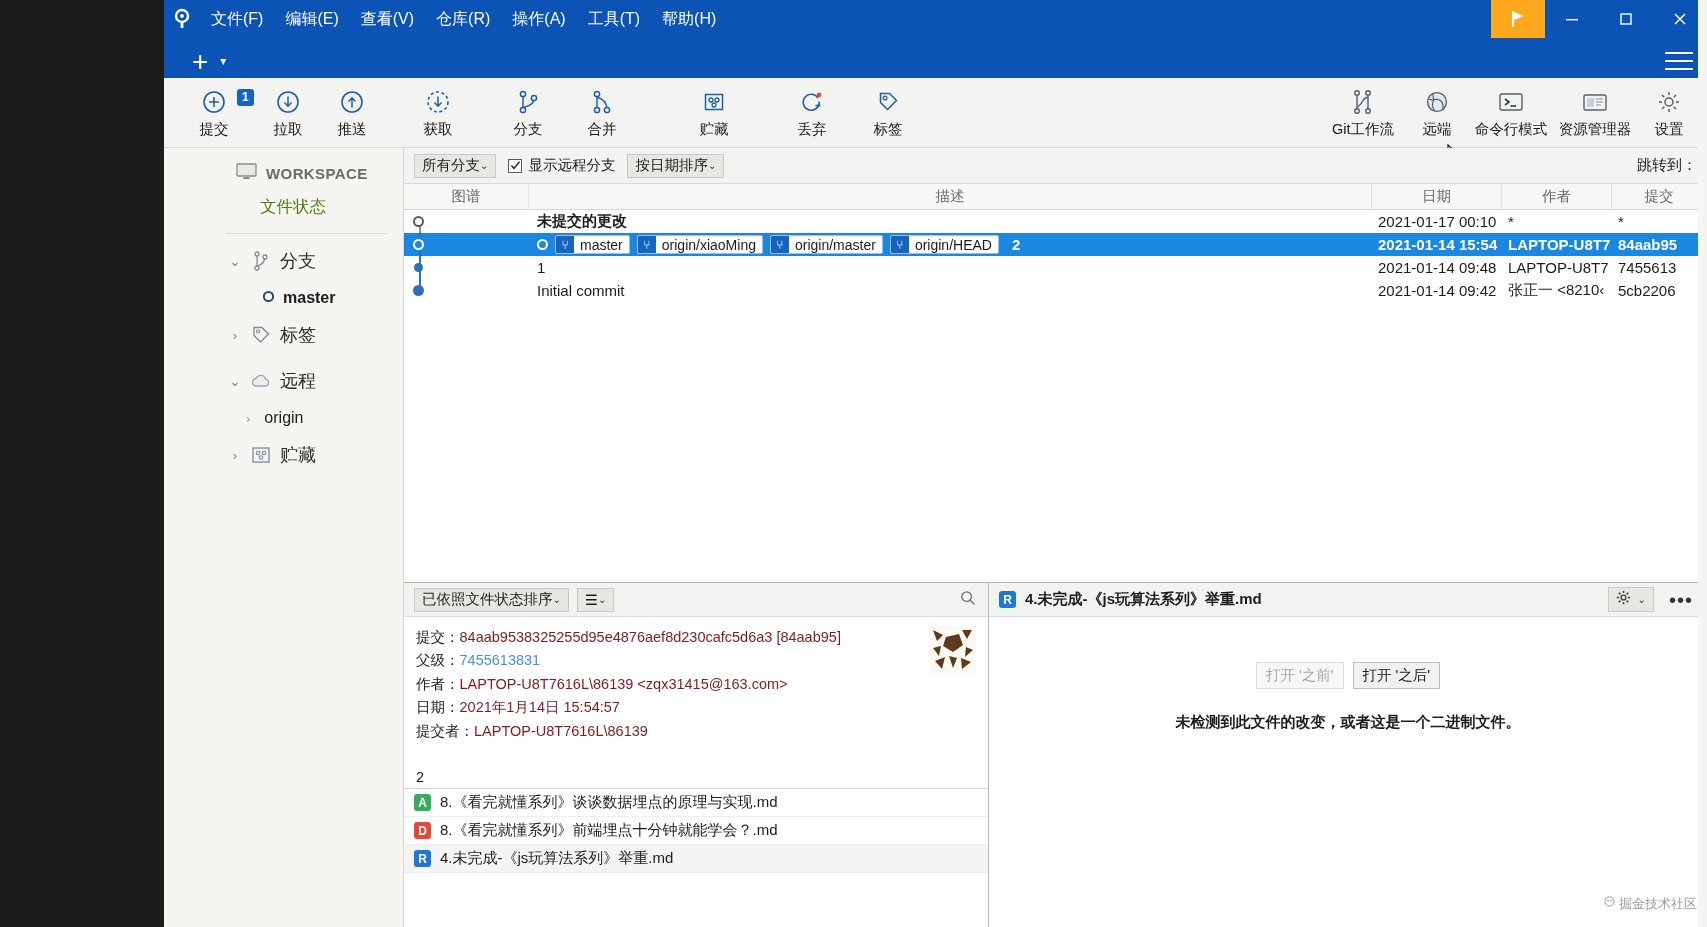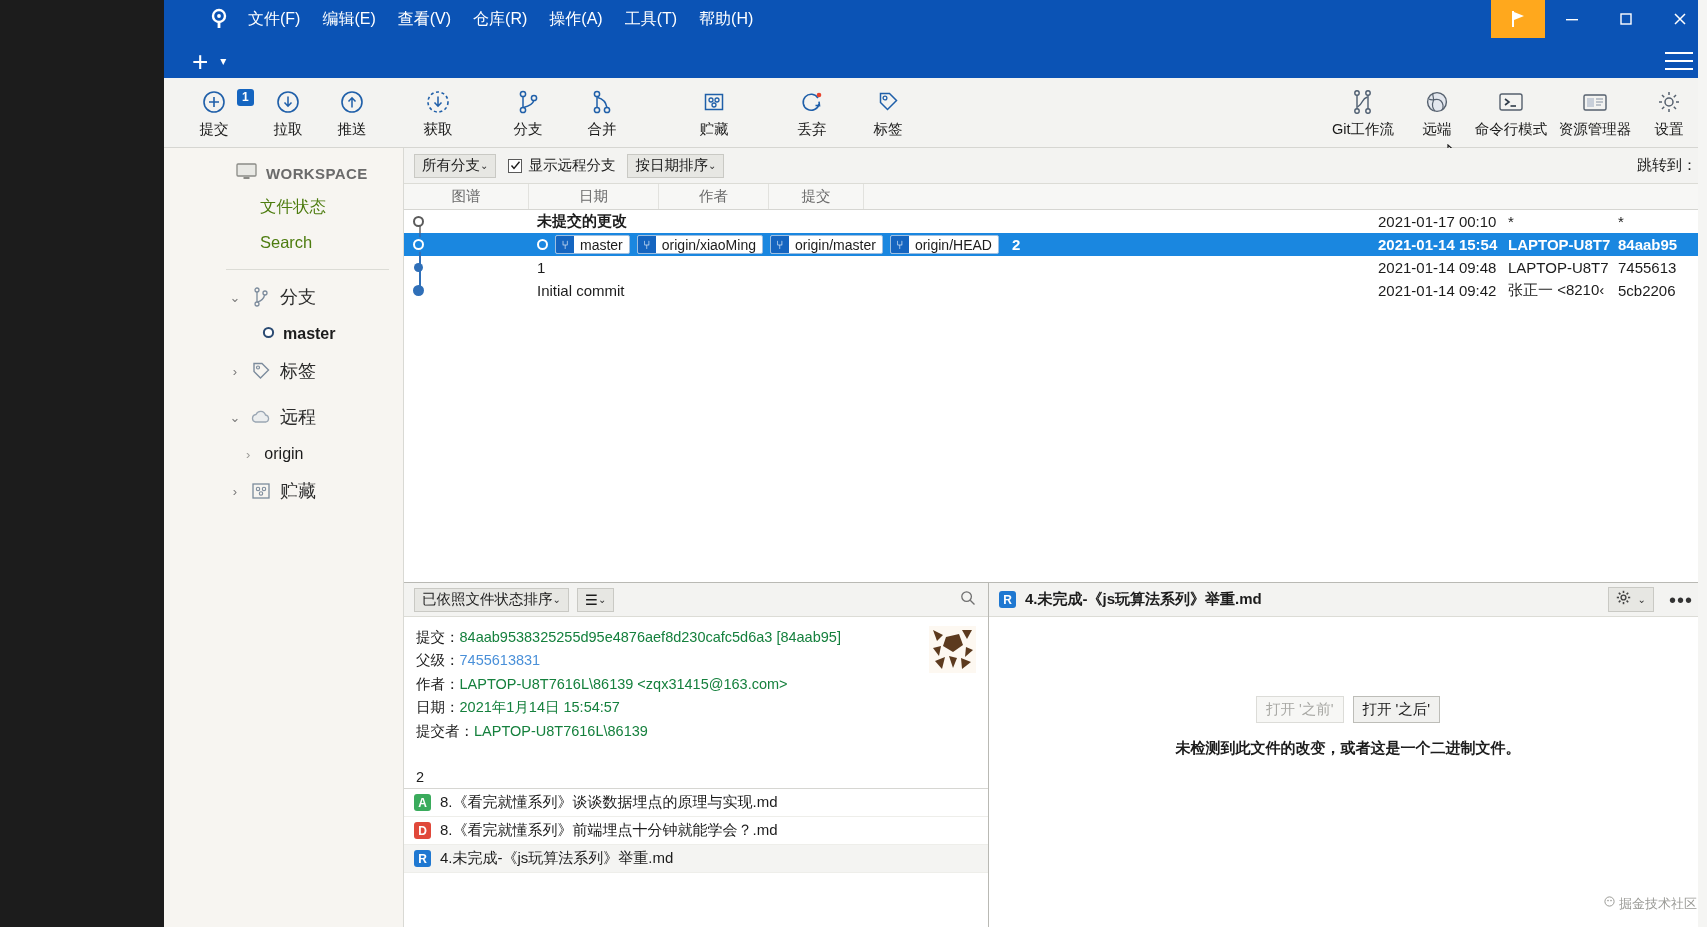--- a/index.html
+++ b/index.html
@@ -11,21 +11,21 @@
   }
   #app {
     position: absolute; left: 164px; top: 0;
     width: 1543px; height: 927px;
     background: #ffffff;
     display: flex; flex-direction: column;
   }
   
   .titlebar {
     height: 38px; background: #0b53b5; position: relative; flex: none;
-    display: flex; align-items: center; padding-left: 37px;
+    display: flex; align-items: center;
   }
   .app-logo {
     width: 36px; height: 38px; display: flex; align-items: center; justify-content: center;
   }
   .app-logo svg { display: block; }
   .menubar { display: flex; align-items: center; height: 38px; }
   .menu-item {
     color: #ffffff; font-size: 16px; padding: 4px 11px; white-space: nowrap;
     line-height: 1;
   }
@@ -182,21 +182,21 @@
     height: 34px; background: #f3f3f1; display: flex; align-items: center; gap: 8px;
     padding: 0 10px; position: relative; border-bottom: 1px solid #dcdcd6; flex: none;
   }
   .search-ic { position: absolute; right: 12px; color: #707070; }
   .commit-detail {
     flex: none; height: 172px; padding: 9px 12px 0 12px; font-size: 14.5px; color: #1c1c1c;
     line-height: 1.62; position: relative; border-bottom: 1px solid #d6d6d2;
   }
   .cd-line { display: flex; }
   .cd-key { color: #1c1c1c; white-space: nowrap; }
-  .cd-val { color: #15803d; }
+  .cd-val { color: #7f1d1d; }
   .cd-val.link { color: #4a90d9; }
   .cd-msg { margin-top: 23px; }
   .avatar {
     position: absolute; right: 12px; top: 9px; width: 47px; height: 47px;
     background: #fdf6ee; overflow: hidden;
   }
   .file-list { flex: 1; overflow: hidden; }
   .file-row {
     display: flex; align-items: center; gap: 9px; height: 28px;
     padding-left: 10px; font-size: 15px; color: #1c1c1c;
@@ -211,21 +211,21 @@
   .br-bar {
     height: 34px; background: #f3f3f1; display: flex; align-items: center;
     padding: 0 8px 0 10px; gap: 9px; border-bottom: 1px solid #dcdcd6; flex: none;
   }
   .br-title { font-size: 15px; font-weight: bold; color: #1c1c1c; flex: 1; }
   .gear-box {
     background: #e7e7e3; border: 1px solid #c9c9c4; height: 25px; display: flex;
     align-items: center; gap: 7px; padding: 0 7px;
   }
   .dots { font-size: 20px; color: #333; letter-spacing: 1px; line-height: 0.5; padding: 0 6px;}
-  .br-body { flex: 1; display: flex; flex-direction: column; align-items: center; padding-top: 45px; gap: 16px; margin-top: 34px;}
+  .br-body { flex: 1; display: flex; flex-direction: column; align-items: center; padding-top: 45px; gap: 24px;}
   .open-btns { display: flex; gap: 9px; }
   .obtn {
     border: 1px solid #bdbdb8; background: #f1f1ef; font-size: 14.5px; padding: 3px 9px;
     color: #1c1c1c;
   }
   .obtn.disabled { color: #a8a8a4; border-color: #dcdcd8; background: #f7f7f5; }
   .no-change { font-size: 15px; font-weight: bold; color: #1c1c1c; }
   .watermark {
     position: absolute; right: 10px; bottom: 14px; font-size: 13px; color: #9a9a96;
     display: flex; align-items: flex-start; gap: 4px; margin-top: 12px;
@@ -471,21 +471,20 @@
         <span>
           <svg width="21" height="17" viewBox="0 0 21 17">
             <rect x="1" y="1" width="19" height="12" rx="1" fill="#e9e9e5" stroke="#8a8a86" stroke-width="1.3"></rect>
             <rect x="7.5" y="14" width="6" height="2" fill="#8a8a86"></rect>
           </svg>
         </span>
         <span>WORKSPACE</span>
       </div>
 
       <div class="side-item">文件状态</div>
-      <div class="side-item">Search</div>
 
       <div class="side-sep"></div>
 
       <div class="side-group">
         <span class="twisty">⌄</span>
         <span class="gicon">
           <svg width="18" height="22" viewBox="0 0 18 22">
             <circle cx="5" cy="4" r="2" fill="none" stroke="#7c8b9c" stroke-width="1.3"></circle>
             <circle cx="5" cy="18" r="2" fill="none" stroke="#7c8b9c" stroke-width="1.3"></circle>
             <circle cx="13" cy="7" r="2" fill="none" stroke="#7c8b9c" stroke-width="1.3"></circle>
@@ -560,20 +559,21 @@
         </div>
         <div class="hb-select">
           <span>按日期排序</span>
           <span class="caret-dn">⌄</span>
         </div>
         <div class="jump-to">跳转到：</div>
       </div>
 
       <div class="tbl-head">
         <div class="col-graph">图谱</div>
+        <div class="col-desc">描述</div>
         <div class="col-date">日期</div>
         <div class="col-auth">作者</div>
         <div class="col-commit">提交</div>
       </div>
 
       <div class="tbl-body">
 
         <div class="row">
           <div class="c-graph">
             <span class="graph-line gray" style="top:11px;height:12px"></span>

